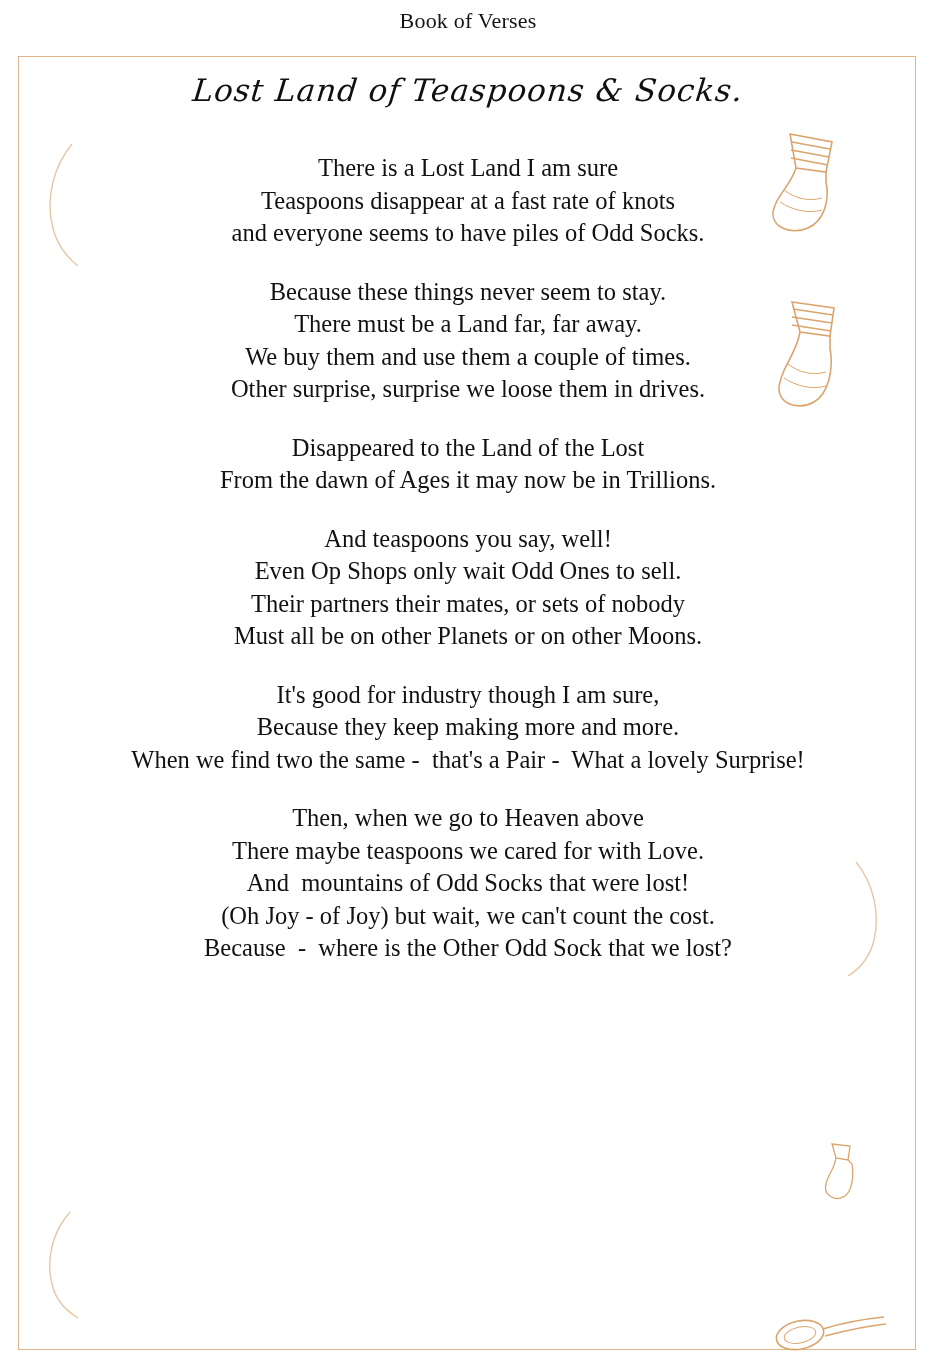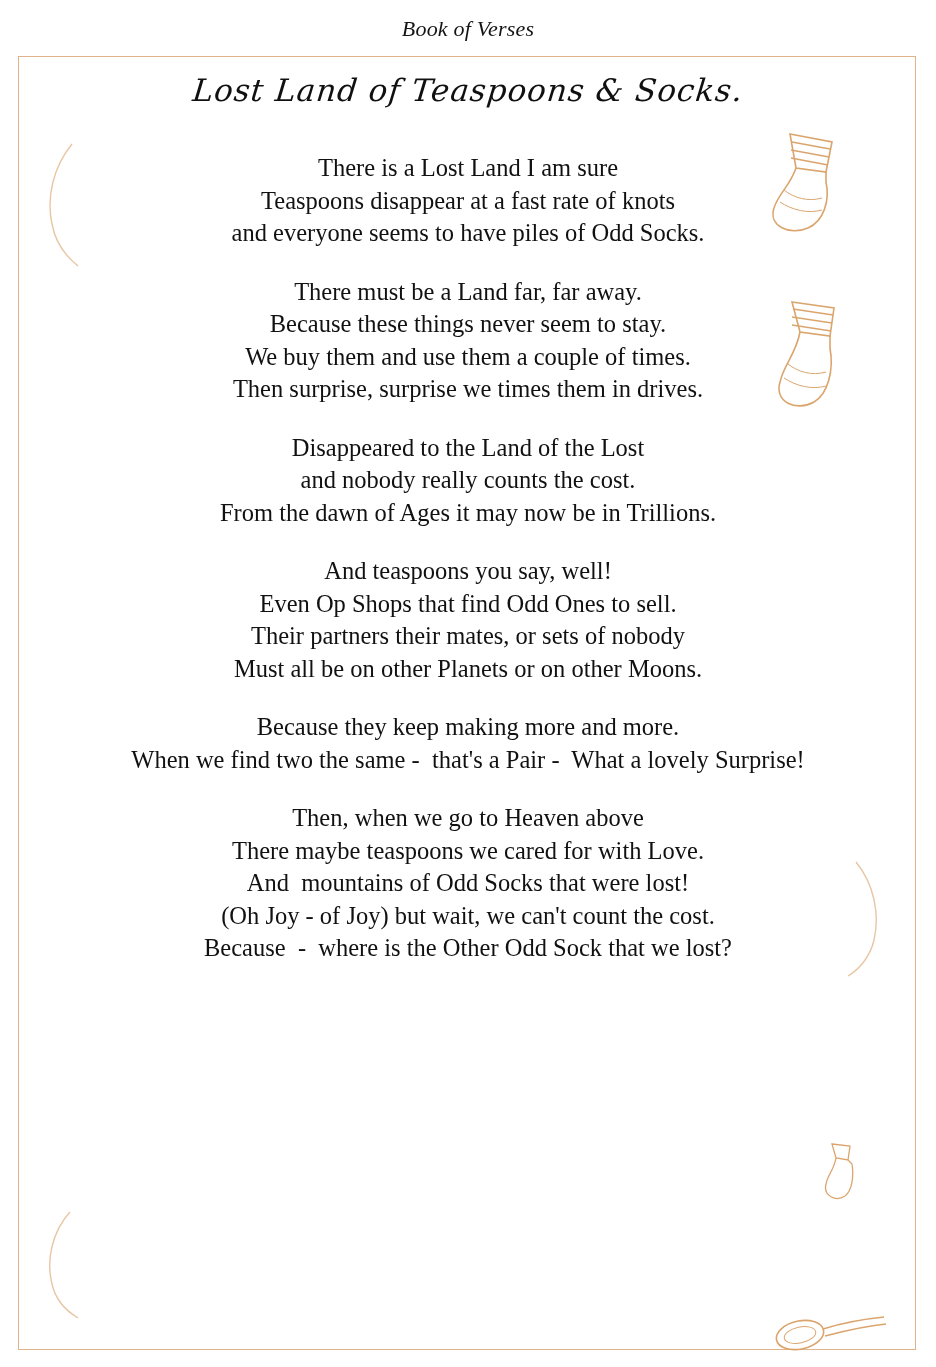--- a/index.html
+++ b/index.html
@@ -11,28 +11,27 @@
     position: relative;
     width: 936px;
     height: 1367px;
     background: #ffffff;
     font-family: "Liberation Serif", "DejaVu Serif", serif;
     color: #1a1a1a;
     overflow: hidden;
   }
   .header {
     position: absolute;
-    top: 16px;
+    top: 8px;
     left: 0;
     width: 936px;
     text-align: center;
     font-size: 22px;
     letter-spacing: 0.2px;
     color: #141414;
-    font-style: italic;
   }
   .border-frame {
     position: absolute;
     left: 18px;
     top: 56px;
     width: 898px;
     height: 1294px;
     border: 1px solid #e0b48a;
     box-sizing: border-box;
     pointer-events: none;
@@ -153,37 +152,37 @@
     </svg>
   </div>
 
   <div class="poem">
     <div class="stanza">
       <div class="line">There is a Lost Land I am sure</div>
       <div class="line">Teaspoons disappear at a fast rate of knots</div>
       <div class="line">and everyone seems to have piles of Odd Socks.</div>
     </div>
     <div class="stanza">
+      <div class="line">Because these things never seem to stay.</div>
       <div class="line">There must be a Land far, far away.</div>
-      <div class="line">Because these things never seem to stay.</div>
       <div class="line">We buy them and use them a couple of times.</div>
-      <div class="line">Then surprise, surprise we times them in drives.</div>
+      <div class="line">Other surprise, surprise we loose them in drives.</div>
     </div>
     <div class="stanza">
       <div class="line">Disappeared to the Land of the Lost</div>
-      <div class="line">and nobody really counts the cost.</div>
       <div class="line">From the dawn of Ages it may now be in Trillions.</div>
     </div>
     <div class="stanza">
       <div class="line">And teaspoons you say, well!</div>
-      <div class="line">Even Op Shops that find Odd Ones to sell.</div>
+      <div class="line">Even Op Shops only wait Odd Ones to sell.</div>
       <div class="line">Their partners their mates, or sets of nobody</div>
       <div class="line">Must all be on other Planets or on other Moons.</div>
     </div>
     <div class="stanza">
+      <div class="line">It's good for industry though I am sure,</div>
       <div class="line">Because they keep making more and more.</div>
       <div class="line">When we find two the same -  that's a Pair -  What a lovely Surprise!</div>
     </div>
     <div class="stanza">
       <div class="line">Then, when we go to Heaven above</div>
       <div class="line">There maybe teaspoons we cared for with Love.</div>
       <div class="line">And  mountains of Odd Socks that were lost!</div>
       <div class="line">(Oh Joy - of Joy) but wait, we can't count the cost.</div>
       <div class="line">Because  -  where is the Other Odd Sock that we lost?</div>
     </div>

